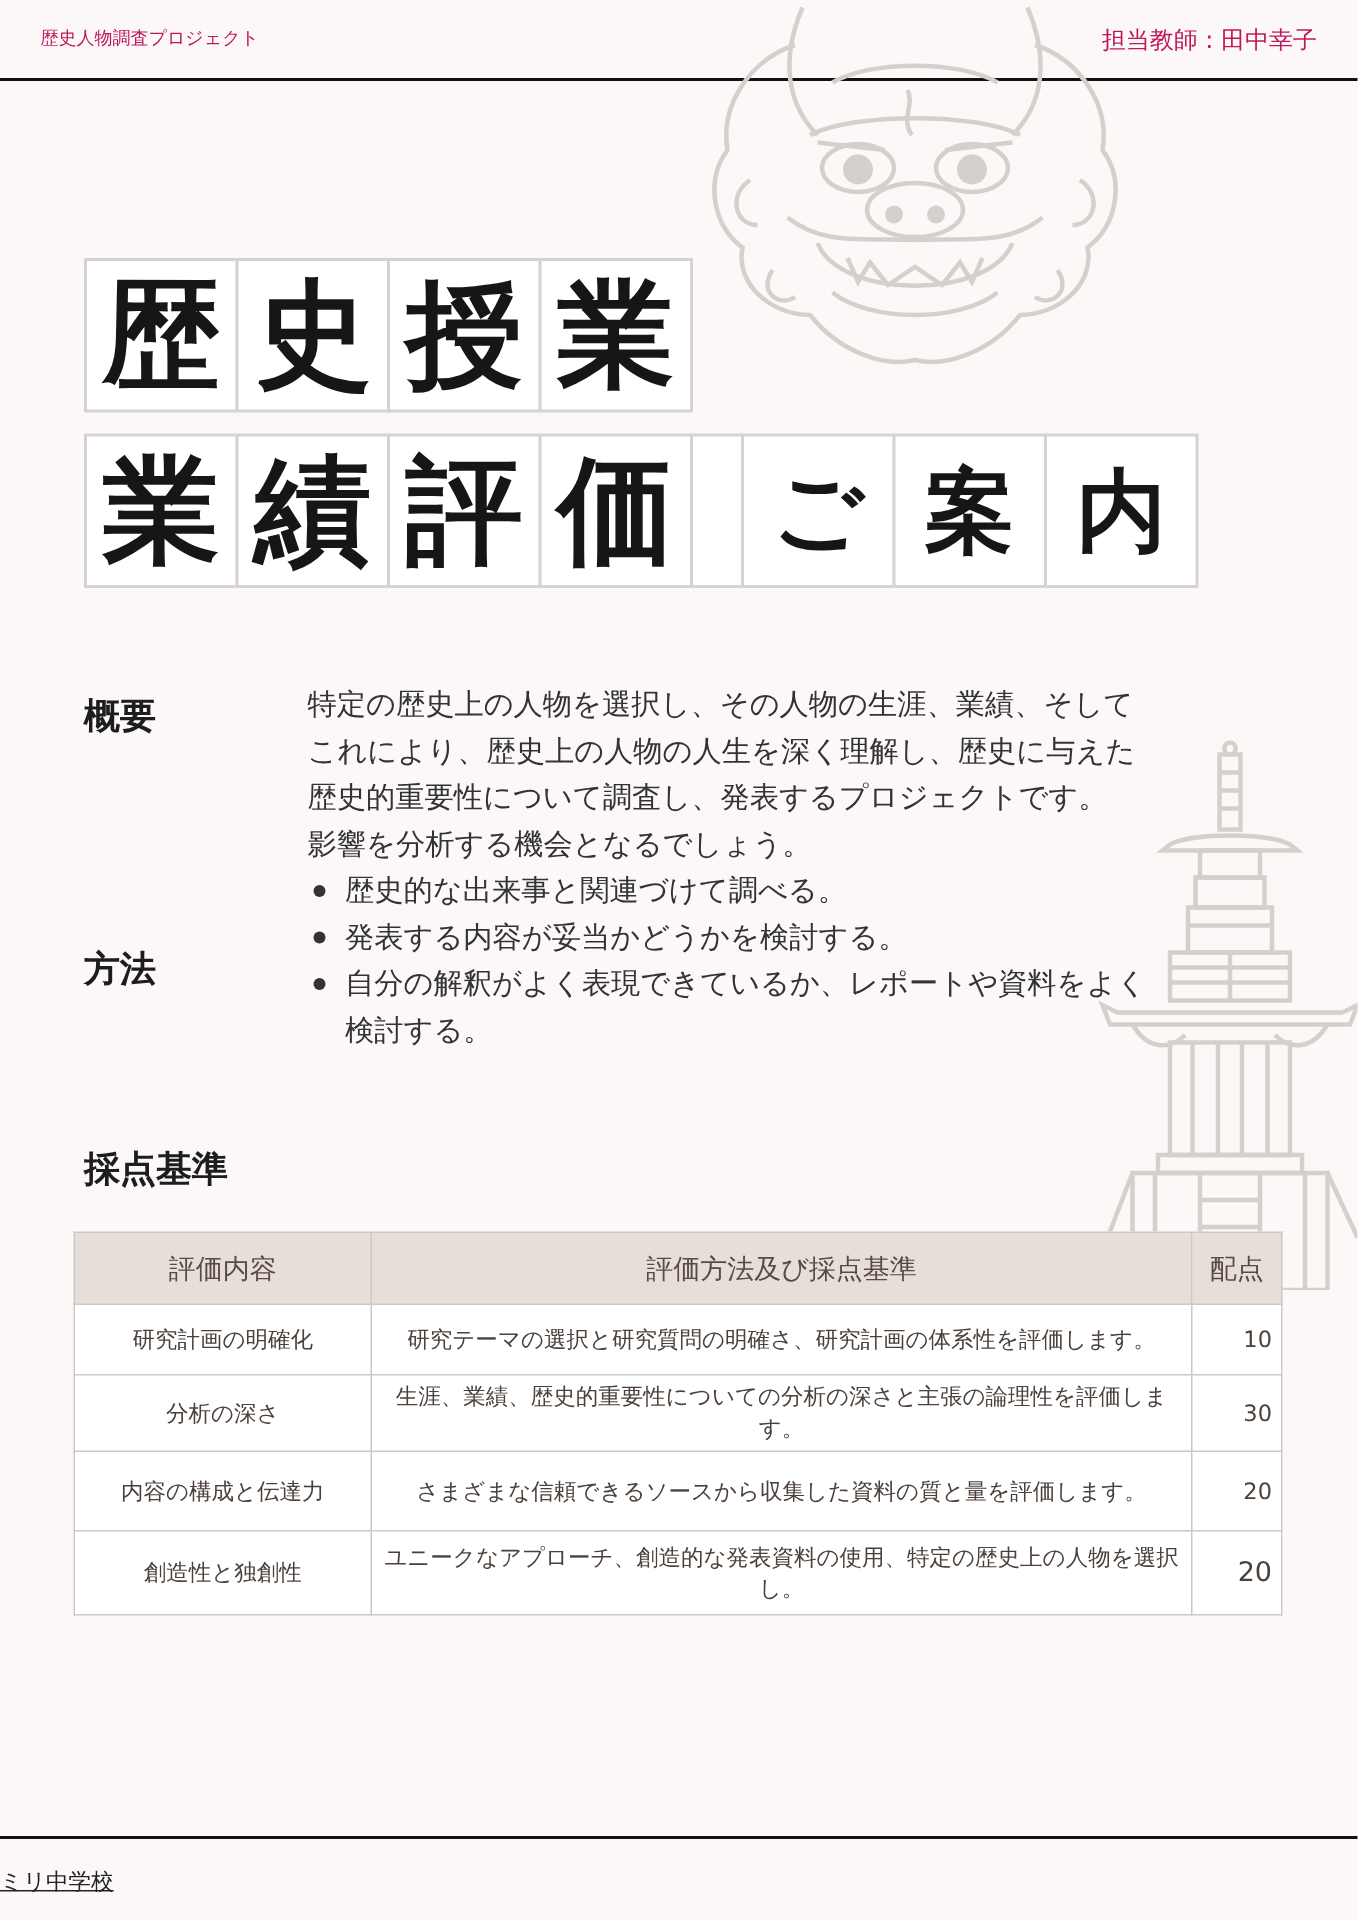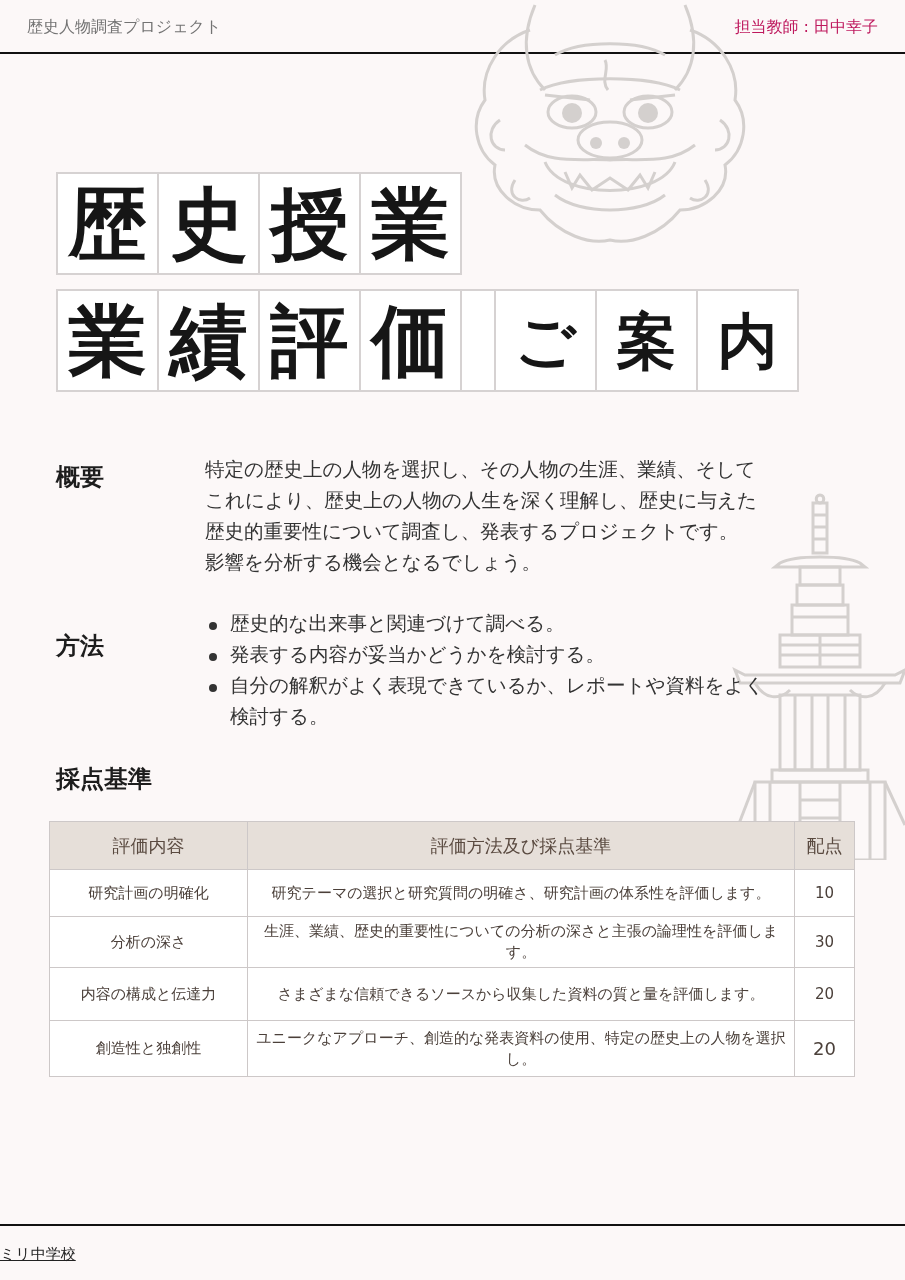--- a/index.html
+++ b/index.html
@@ -8,21 +8,21 @@
       background: #fcf8f8;
       font-family: "DejaVu Sans", sans-serif;
       color: #2a2a2a;
       position: relative;
       overflow: hidden;
     }
     .header {
       position: absolute; left: 0; top: 0; width: 905px; height: 54px;
       border-bottom: 2px solid #111;
     }
-    .header .left { position: absolute; left: 27px; top: 17px; font-size: 16px; color: #737373; }
+    .header .left { position: absolute; left: 27px; top: 17px; font-size: 12px; color: #be185d; }
     .header .right { position: absolute; right: 27px; top: 17px; font-size: 16px; color: #be185d; }
 
     .deco-mask { position: absolute; left: 460px; top: 0; width: 300px; height: 250px; z-index: 0; }
     .deco-pagoda { position: absolute; left: 700px; top: 485px; width: 205px; height: 375px; z-index: 0; }
 
     .title-grid { position: absolute; left: 56px; z-index: 2; display: flex; }
     .title-grid.row1 { top: 172px; }
     .title-grid.row2 { top: 289px; }
     .tcell {
       width: 103px; height: 103px;
@@ -38,40 +38,40 @@
     }
     .tcell.narrow { width: 36px; }
     .tcell.kana { font-size: 60px; }
 
     .section-label {
       position: absolute; left: 56px; font-size: 24px; font-weight: bold; color: #1d1d1d; z-index: 2;
     }
     .para {
       position: absolute; left: 205px; width: 590px; font-size: 19.5px; line-height: 31px; color: #333; z-index: 2;
     }
-    .method-list { position: absolute; left: 205px; top: 610px; width: 560px; z-index: 2; list-style: none; font-family: Liberation Mono, monospace; }
+    .method-list { position: absolute; left: 205px; top: 578px; width: 560px; z-index: 2; list-style: none; }
     .method-list li {
       position: relative; padding-left: 25px; font-size: 19.5px; line-height: 31px; color: #333;
     }
     .method-list li::before {
       content: ""; position: absolute; left: 4px; top: 12px; width: 8px; height: 8px; border-radius: 50%; background: #333;
     }
 
     table.criteria {
       position: absolute; left: 49px; top: 821px; width: 806px; z-index: 2;
       border-collapse: collapse; background: #fff;
     }
     table.criteria th, table.criteria td {
       border: 1px solid #cdc8c8; text-align: center; color: #4b403a;
     }
     table.criteria th {
       background: #e6dfd9; height: 48px; font-size: 18px; font-weight: normal; color: #5a4a40;
     }
     table.criteria td { font-size: 15px; line-height: 21px; padding: 4px 6px; }
-    table.criteria td.num { font-size: 15px; }
+    table.criteria td.num { font-size: 15px; text-align: right; }
     table.criteria td.num.big { font-size: 18px; }
     .col1 { width: 198px; }
     .col3 { width: 60px; }
     tr.r1 td { height: 47px; }
     tr.r2 td { height: 53px; }
     tr.r3 td { height: 50px; }
     tr.r4 td { height: 53px; }
     tr.r5 td { height: 56px; }
 
     .footer-line { position: absolute; left: 0; top: 1224px; width: 905px; border-top: 2px solid #111; }

